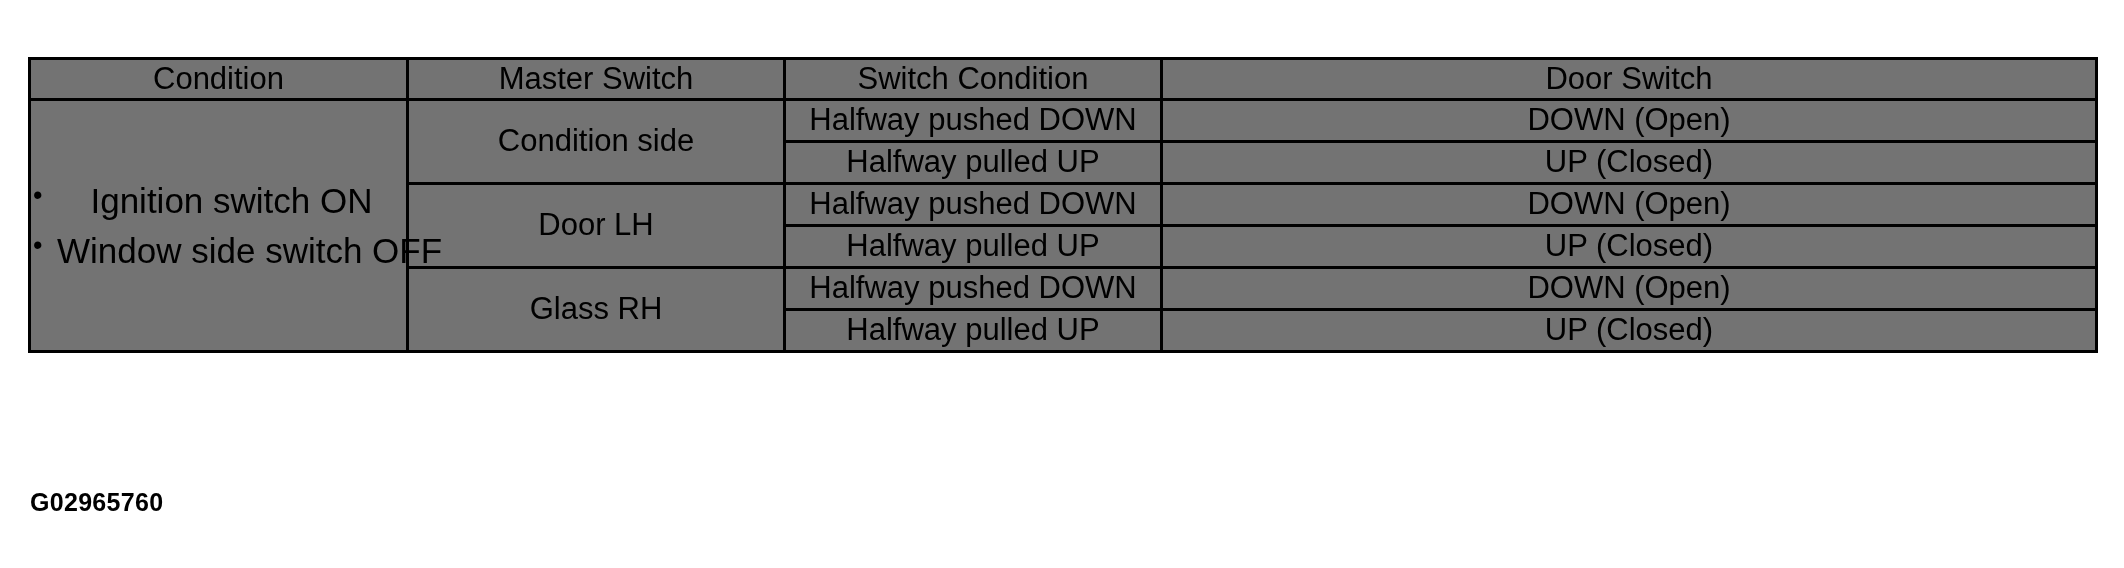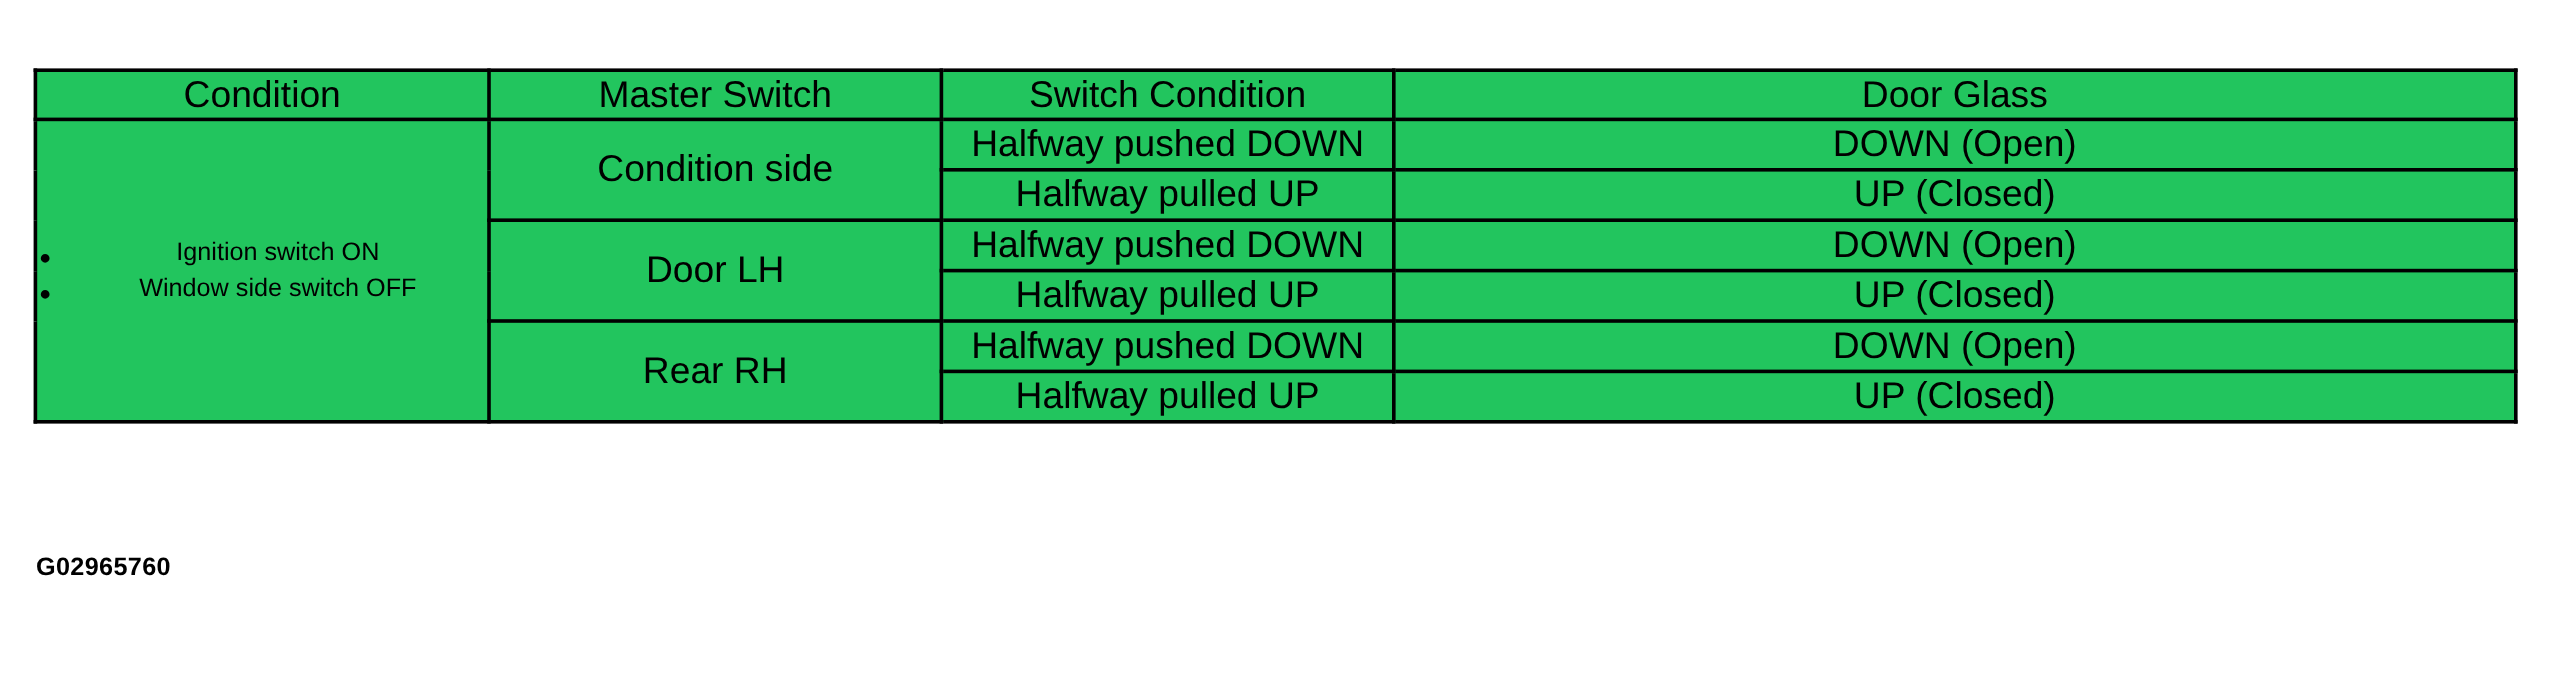--- a/index.html
+++ b/index.html
@@ -43,21 +43,21 @@
   #spec-table td,
   #spec-table th {
     border: 3px solid #000000;
     padding: 0;
     text-align: center;
     vertical-align: middle;
     font-weight: normal;
     font-size: 31px;
     line-height: 1.12;
     color: #000000;
-    background: #22c55e;
+    background: #737373;
   }
 
   #spec-table thead th {
     height: 38px;
   }
 
   #spec-table tbody td {
     height: 39px;
   }
 
@@ -69,42 +69,42 @@
   }
 
   ul.bullet-list {
     list-style: none;
     margin: 0;
     padding: 0;
   }
   ul.bullet-list li {
     position: relative;
     padding-left: 26px;
-    font-size: 21px;
+    font-size: 35px;
     line-height: 1.42;
     white-space: nowrap;
   }
   ul.bullet-list li::before {
     content: "\2022";
     position: absolute;
     left: 2px;
     top: 0;
     font-size: 27px;
   }
 
   td.master-cell {
     text-align: center;
   }
 
   
   #figure-caption {
     position: absolute;
     left: 30px;
-    top: 461px;
-    font-size: 21px;
+    top: 488px;
+    font-size: 25px;
     font-weight: bold;
     letter-spacing: 0.3px;
     white-space: nowrap;
   }
 </style>
 </head>
 <body>
 
 <div id="page">
 
@@ -114,21 +114,21 @@
       <col class="c-master">
       <col class="c-operation">
       <col class="c-glass">
     </colgroup>
 
     <thead>
       <tr>
         <th>Condition</th>
         <th>Master Switch</th>
         <th>Switch Condition</th>
-        <th>Door Glass</th>
+        <th>Door Switch</th>
       </tr>
     </thead>
 
     <tbody>
 
       <tr>
         <td class="condition-cell" rowspan="6">
           <ul class="bullet-list">
             <li>Ignition switch ON</li>
             <li>Window side switch OFF</li>
@@ -147,21 +147,21 @@
         <td class="master-cell" rowspan="2">Door LH</td>
         <td>Halfway pushed DOWN</td>
         <td>DOWN (Open)</td>
       </tr>
       <tr>
         <td>Halfway pulled UP</td>
         <td>UP (Closed)</td>
       </tr>
 
       <tr>
-        <td class="master-cell" rowspan="2">Rear RH</td>
+        <td class="master-cell" rowspan="2">Glass RH</td>
         <td>Halfway pushed DOWN</td>
         <td>DOWN (Open)</td>
       </tr>
       <tr>
         <td>Halfway pulled UP</td>
         <td>UP (Closed)</td>
       </tr>
 
     </tbody>
   </table>

